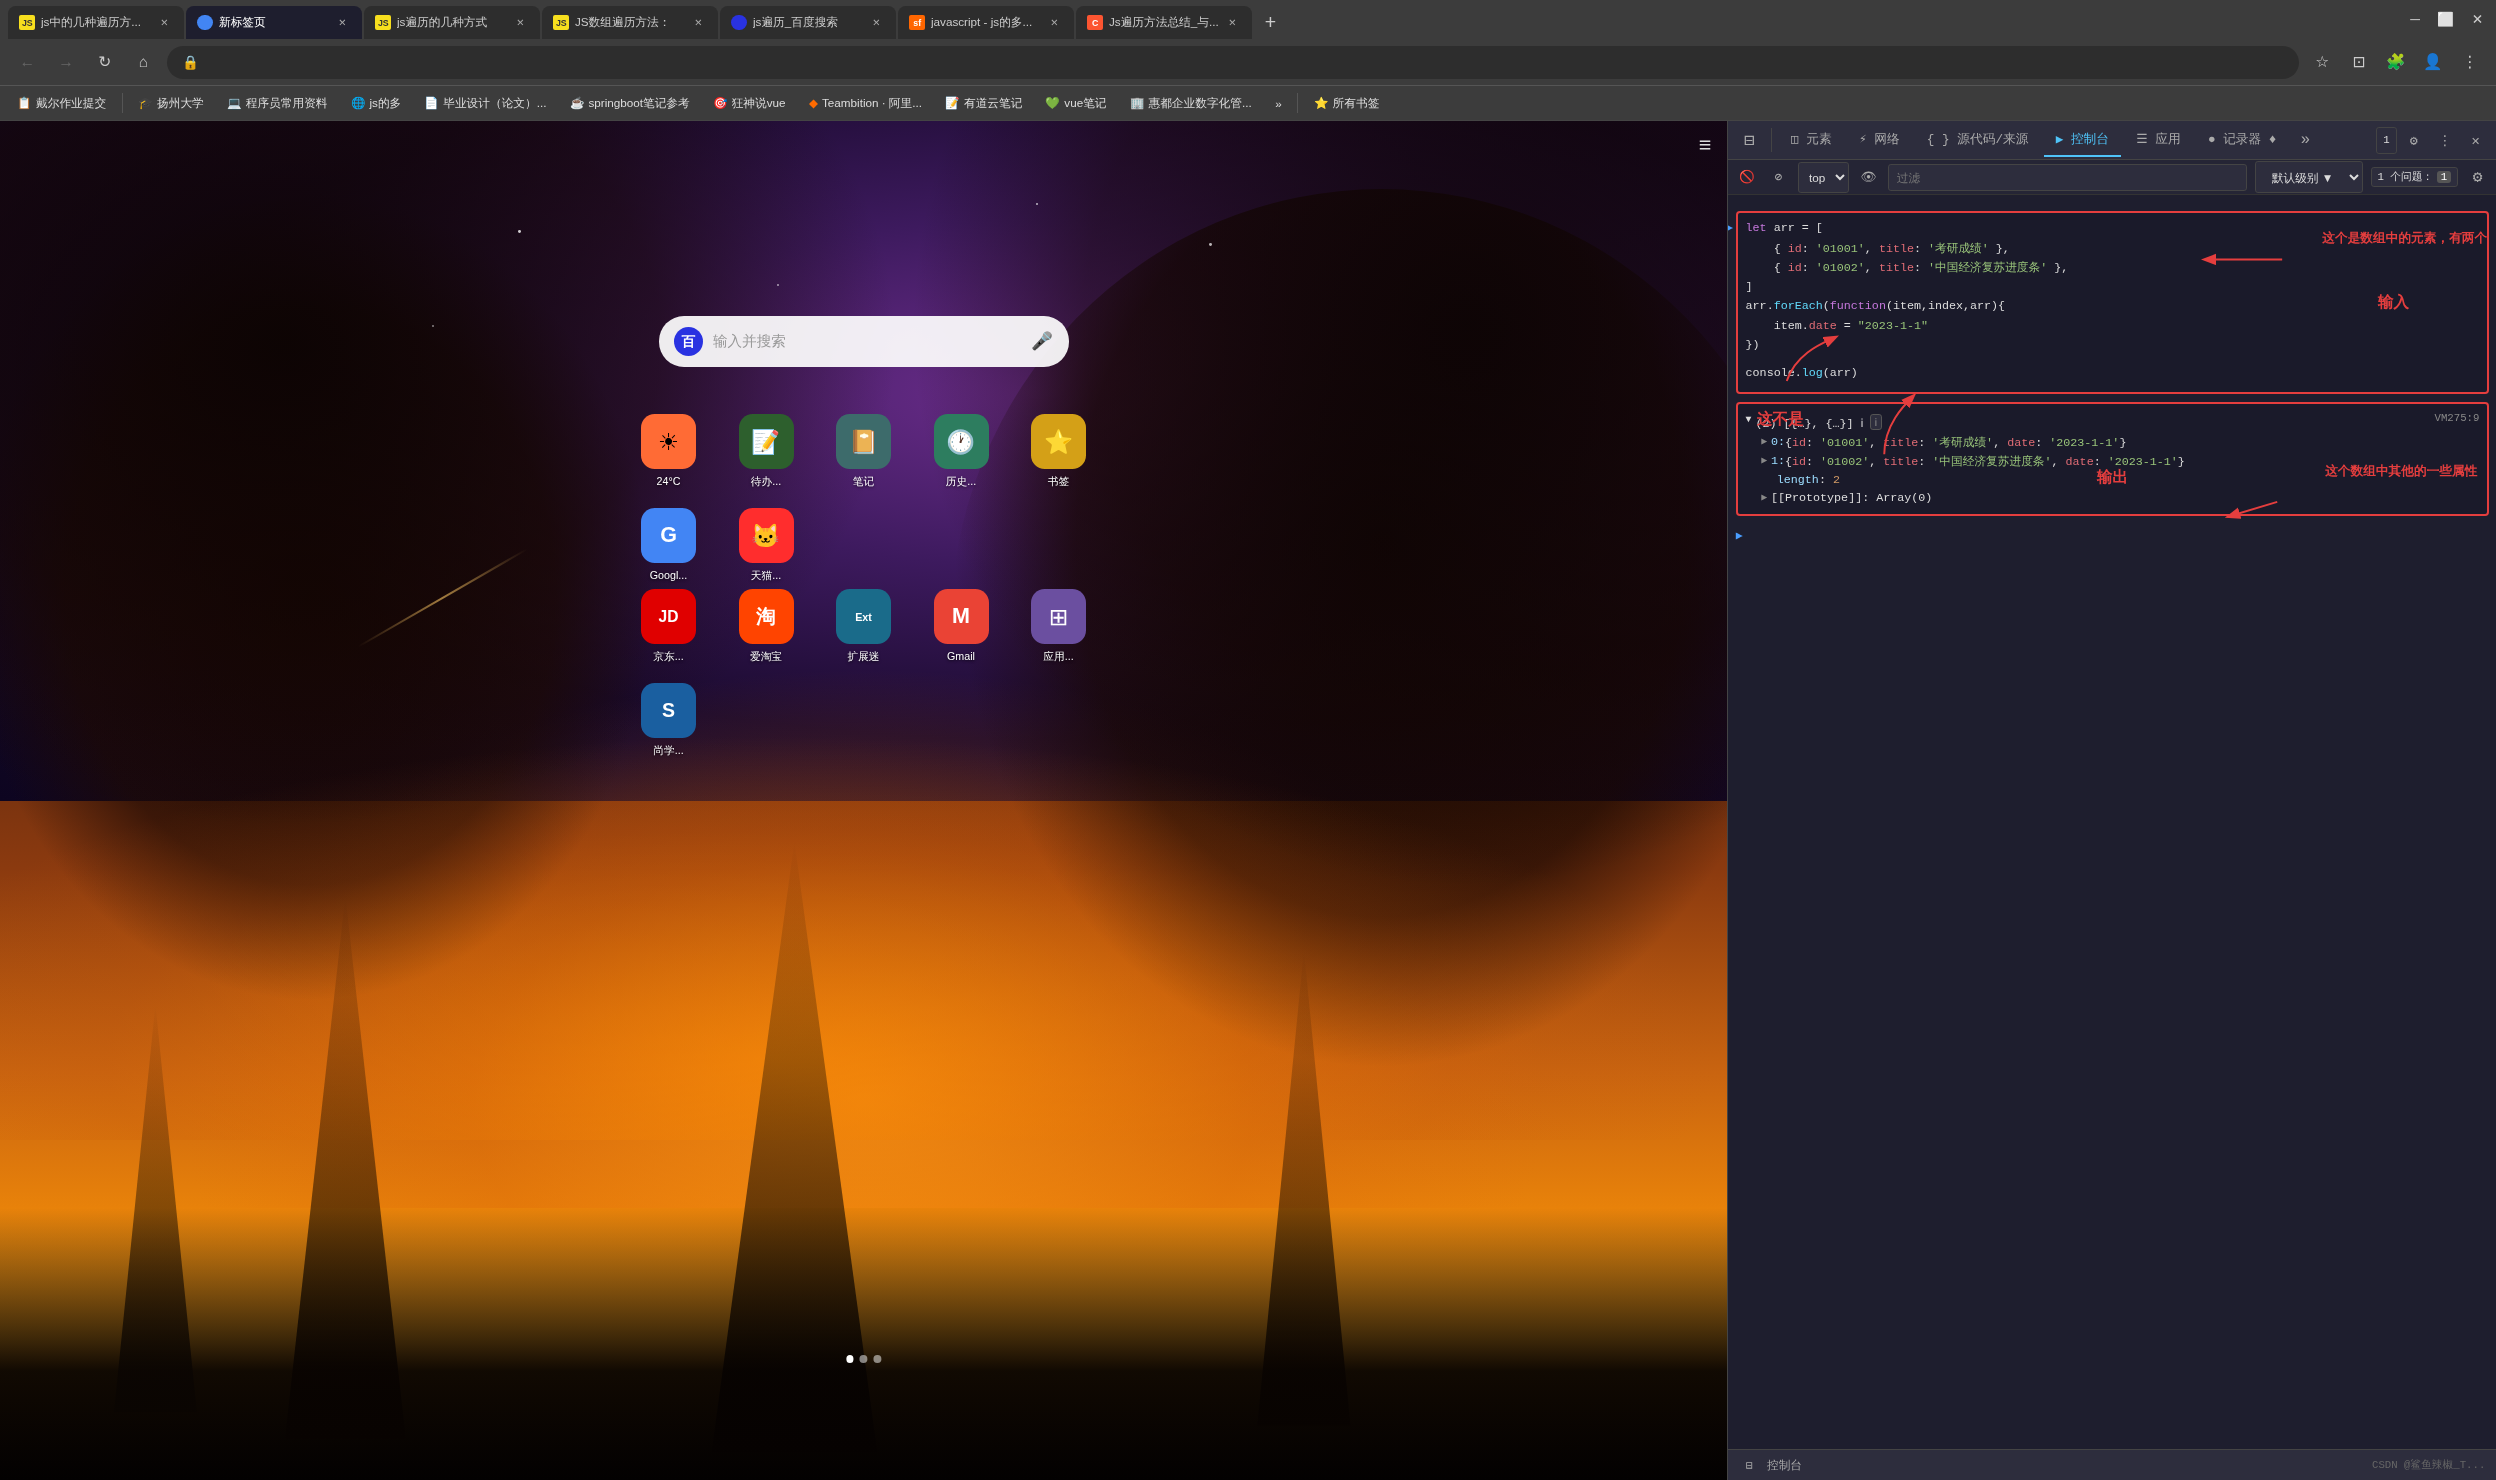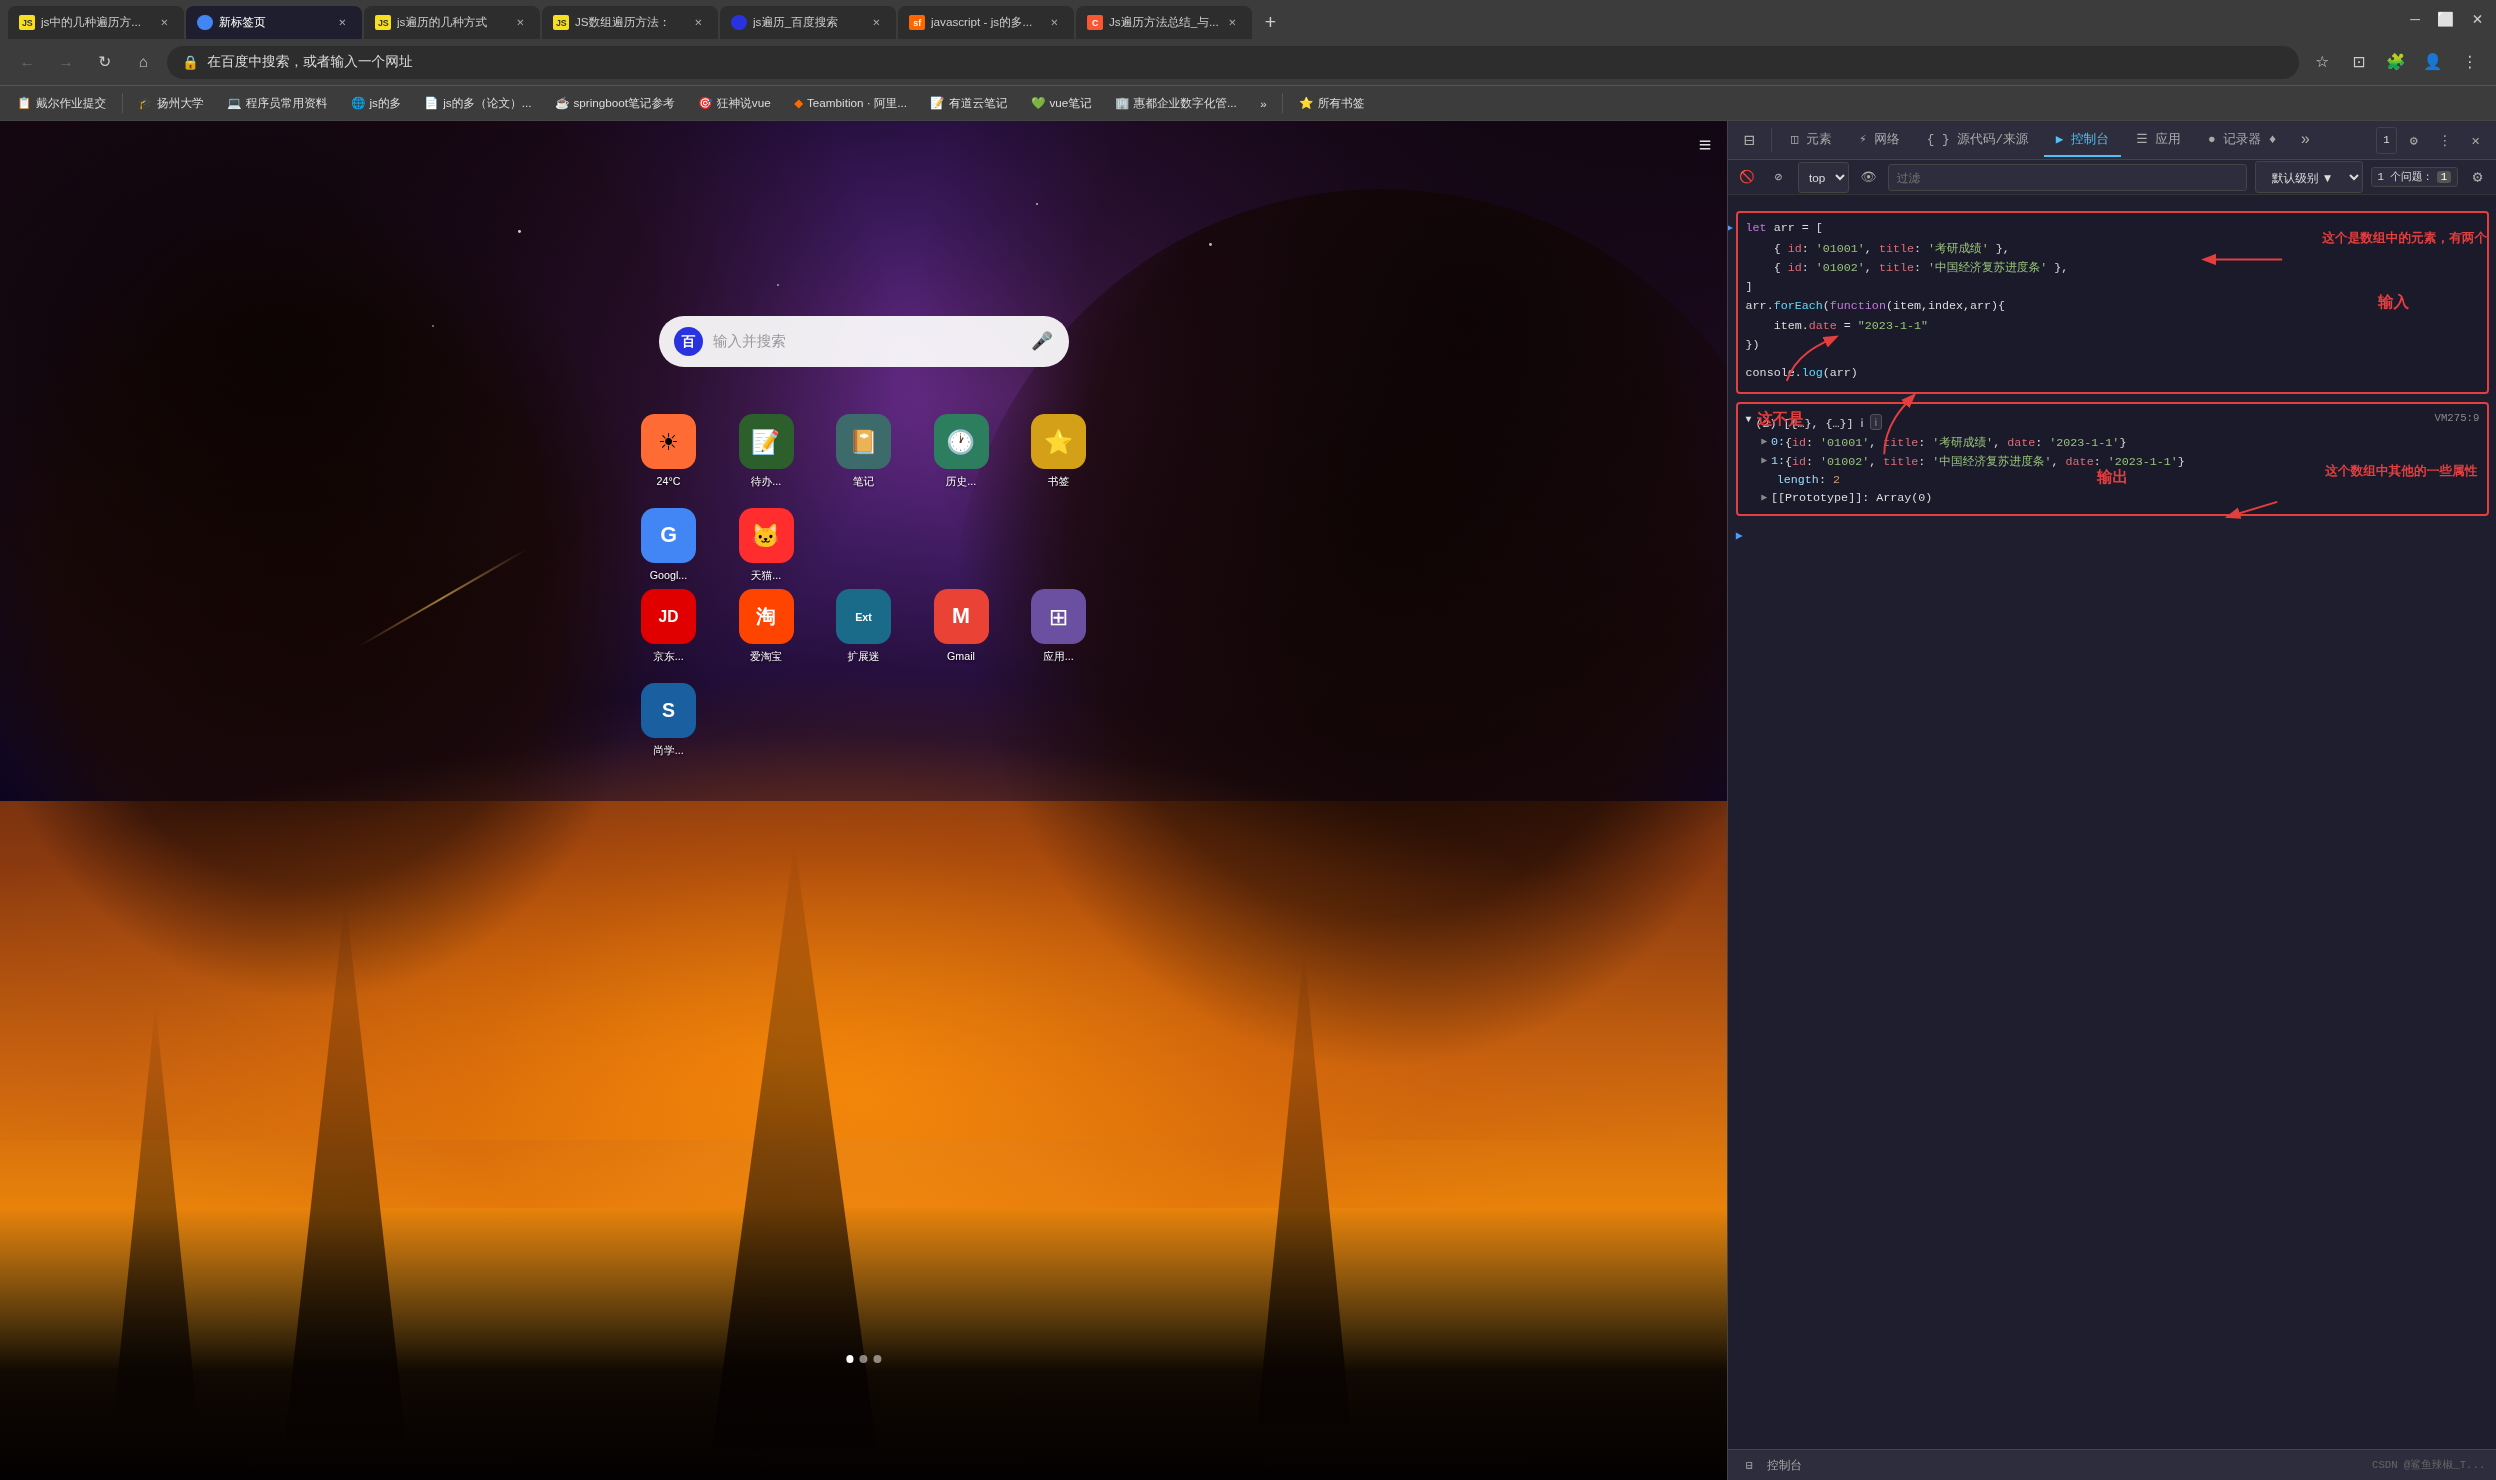--- a/index.html
+++ b/index.html
@@ -682,21 +682,20 @@
     </div>
   </div>
 
   <div class="address-bar">
     <div class="nav-btn disabled">←</div>
     <div class="nav-btn disabled">→</div>
     <div class="nav-btn">↻</div>
     <div class="nav-btn">⌂</div>
     <div class="url-bar">
       <span style="font-size:13.7px;color:#888;">🔒</span>
-      <span class="url-text">在百度中搜索，或者输入一个网址</span>
     </div>
     <div class="toolbar-icons">
       <div class="toolbar-icon">☆</div>
       <div class="toolbar-icon">⊡</div>
       <div class="toolbar-icon">🧩</div>
       <div class="toolbar-icon">👤</div>
       <div class="toolbar-icon">⋮</div>
     </div>
   </div>
 
@@ -713,21 +712,21 @@
     <div class="bookmark-item">
       <span>💻</span>
       <span>程序员常用资料</span>
     </div>
     <div class="bookmark-item">
       <span>🌐</span>
       <span>js的多</span>
     </div>
     <div class="bookmark-item">
       <span>📄</span>
-      <span>js的多（论文）...</span>
+      <span>毕业设计（论文）...</span>
     </div>
     <div class="bookmark-item">
       <span>☕</span>
       <span>springboot笔记参考</span>
     </div>
     <div class="bookmark-item">
       <span>🎯</span>
       <span>狂神说vue</span>
     </div>
     <div class="bookmark-item">

